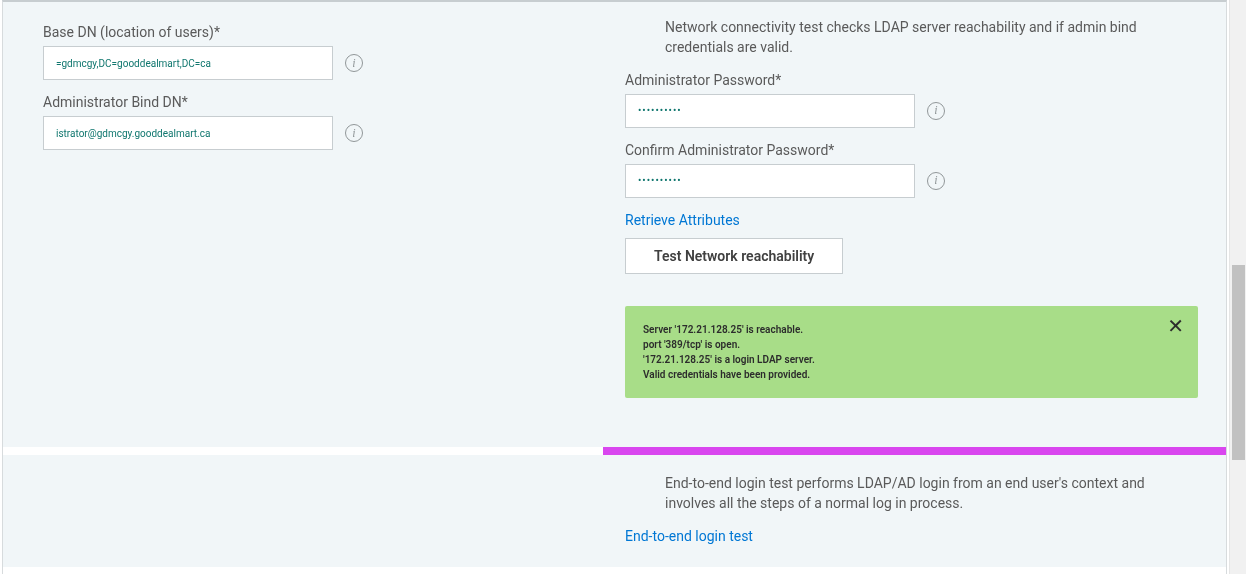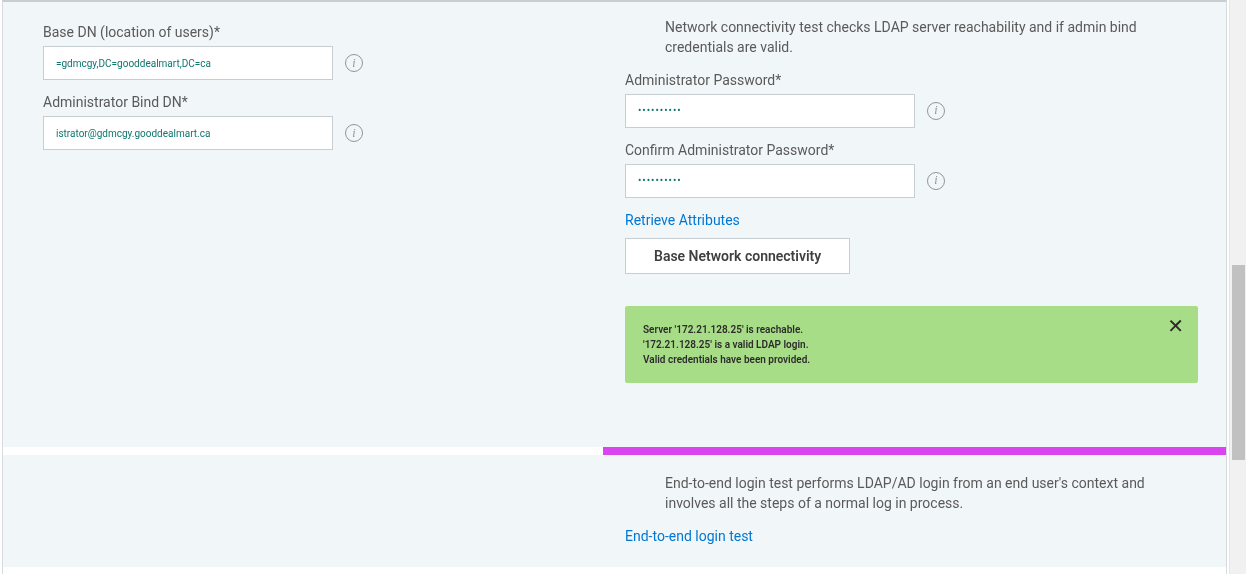--- a/index.html
+++ b/index.html
@@ -210,27 +210,28 @@
           <label class="field-label">Confirm Administrator Password*</label>
           <div class="field-row">
             <input type="password" class="text-input" value="••••••••••" style="">
             <span class="info-icon">i</span>
           </div>
         </div>
 
         <span class="link">Retrieve Attributes</span>
 
         <div>
-          <button class="test-btn">Base Network connectivity</button>
+          <button class="test-btn">Test Network reachability</button>
         </div>
 
         <div class="success-box">
           <span class="close-x">✕</span>
           <div class="success-line">Server '172.21.128.25' is reachable.</div>
-          <div class="success-line">'172.21.128.25' is a valid LDAP login.</div>
+          <div class="success-line">port '389/tcp' is open.</div>
+          <div class="success-line">'172.21.128.25' is a login LDAP server.</div>
           <div class="success-line">Valid credentials have been provided.</div>
         </div>
       </div>
 
       <div class="panel-row-right-2">
         <p class="desc-text">End-to-end login test performs LDAP/AD login from an end user's context and involves all the steps of a normal log in process.</p>
         <span class="link link-bold">End-to-end login test</span>
       </div>
     </div>
   </div>

